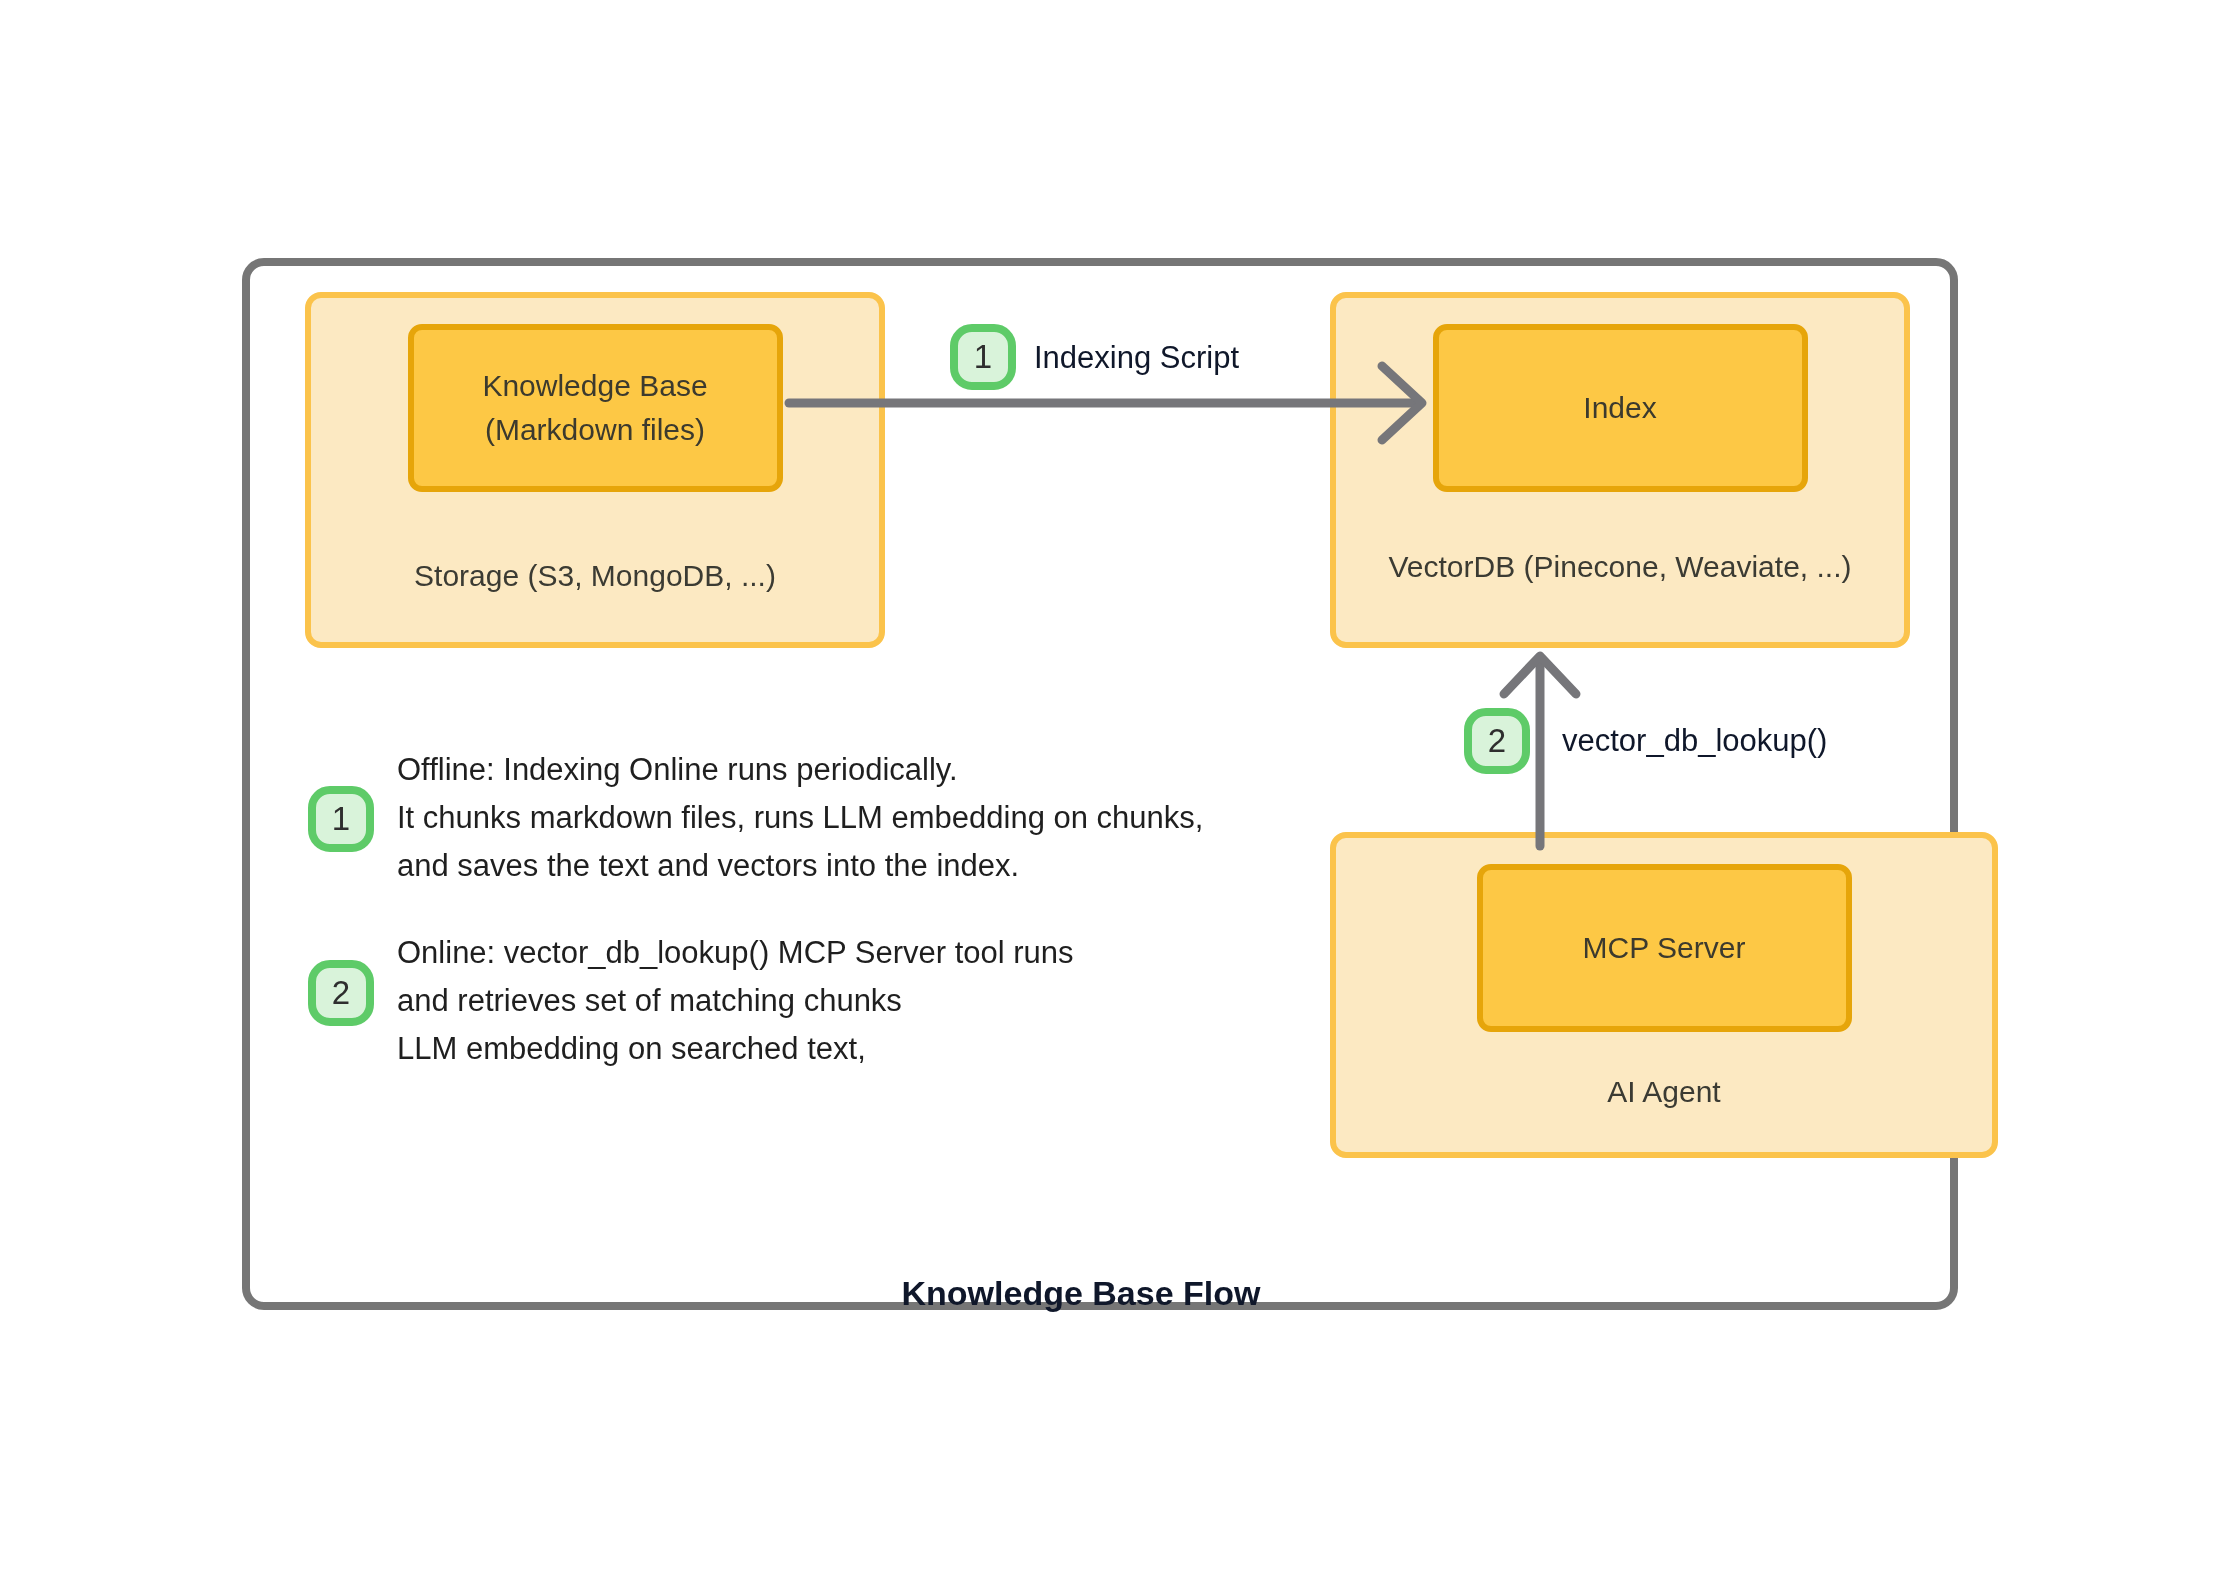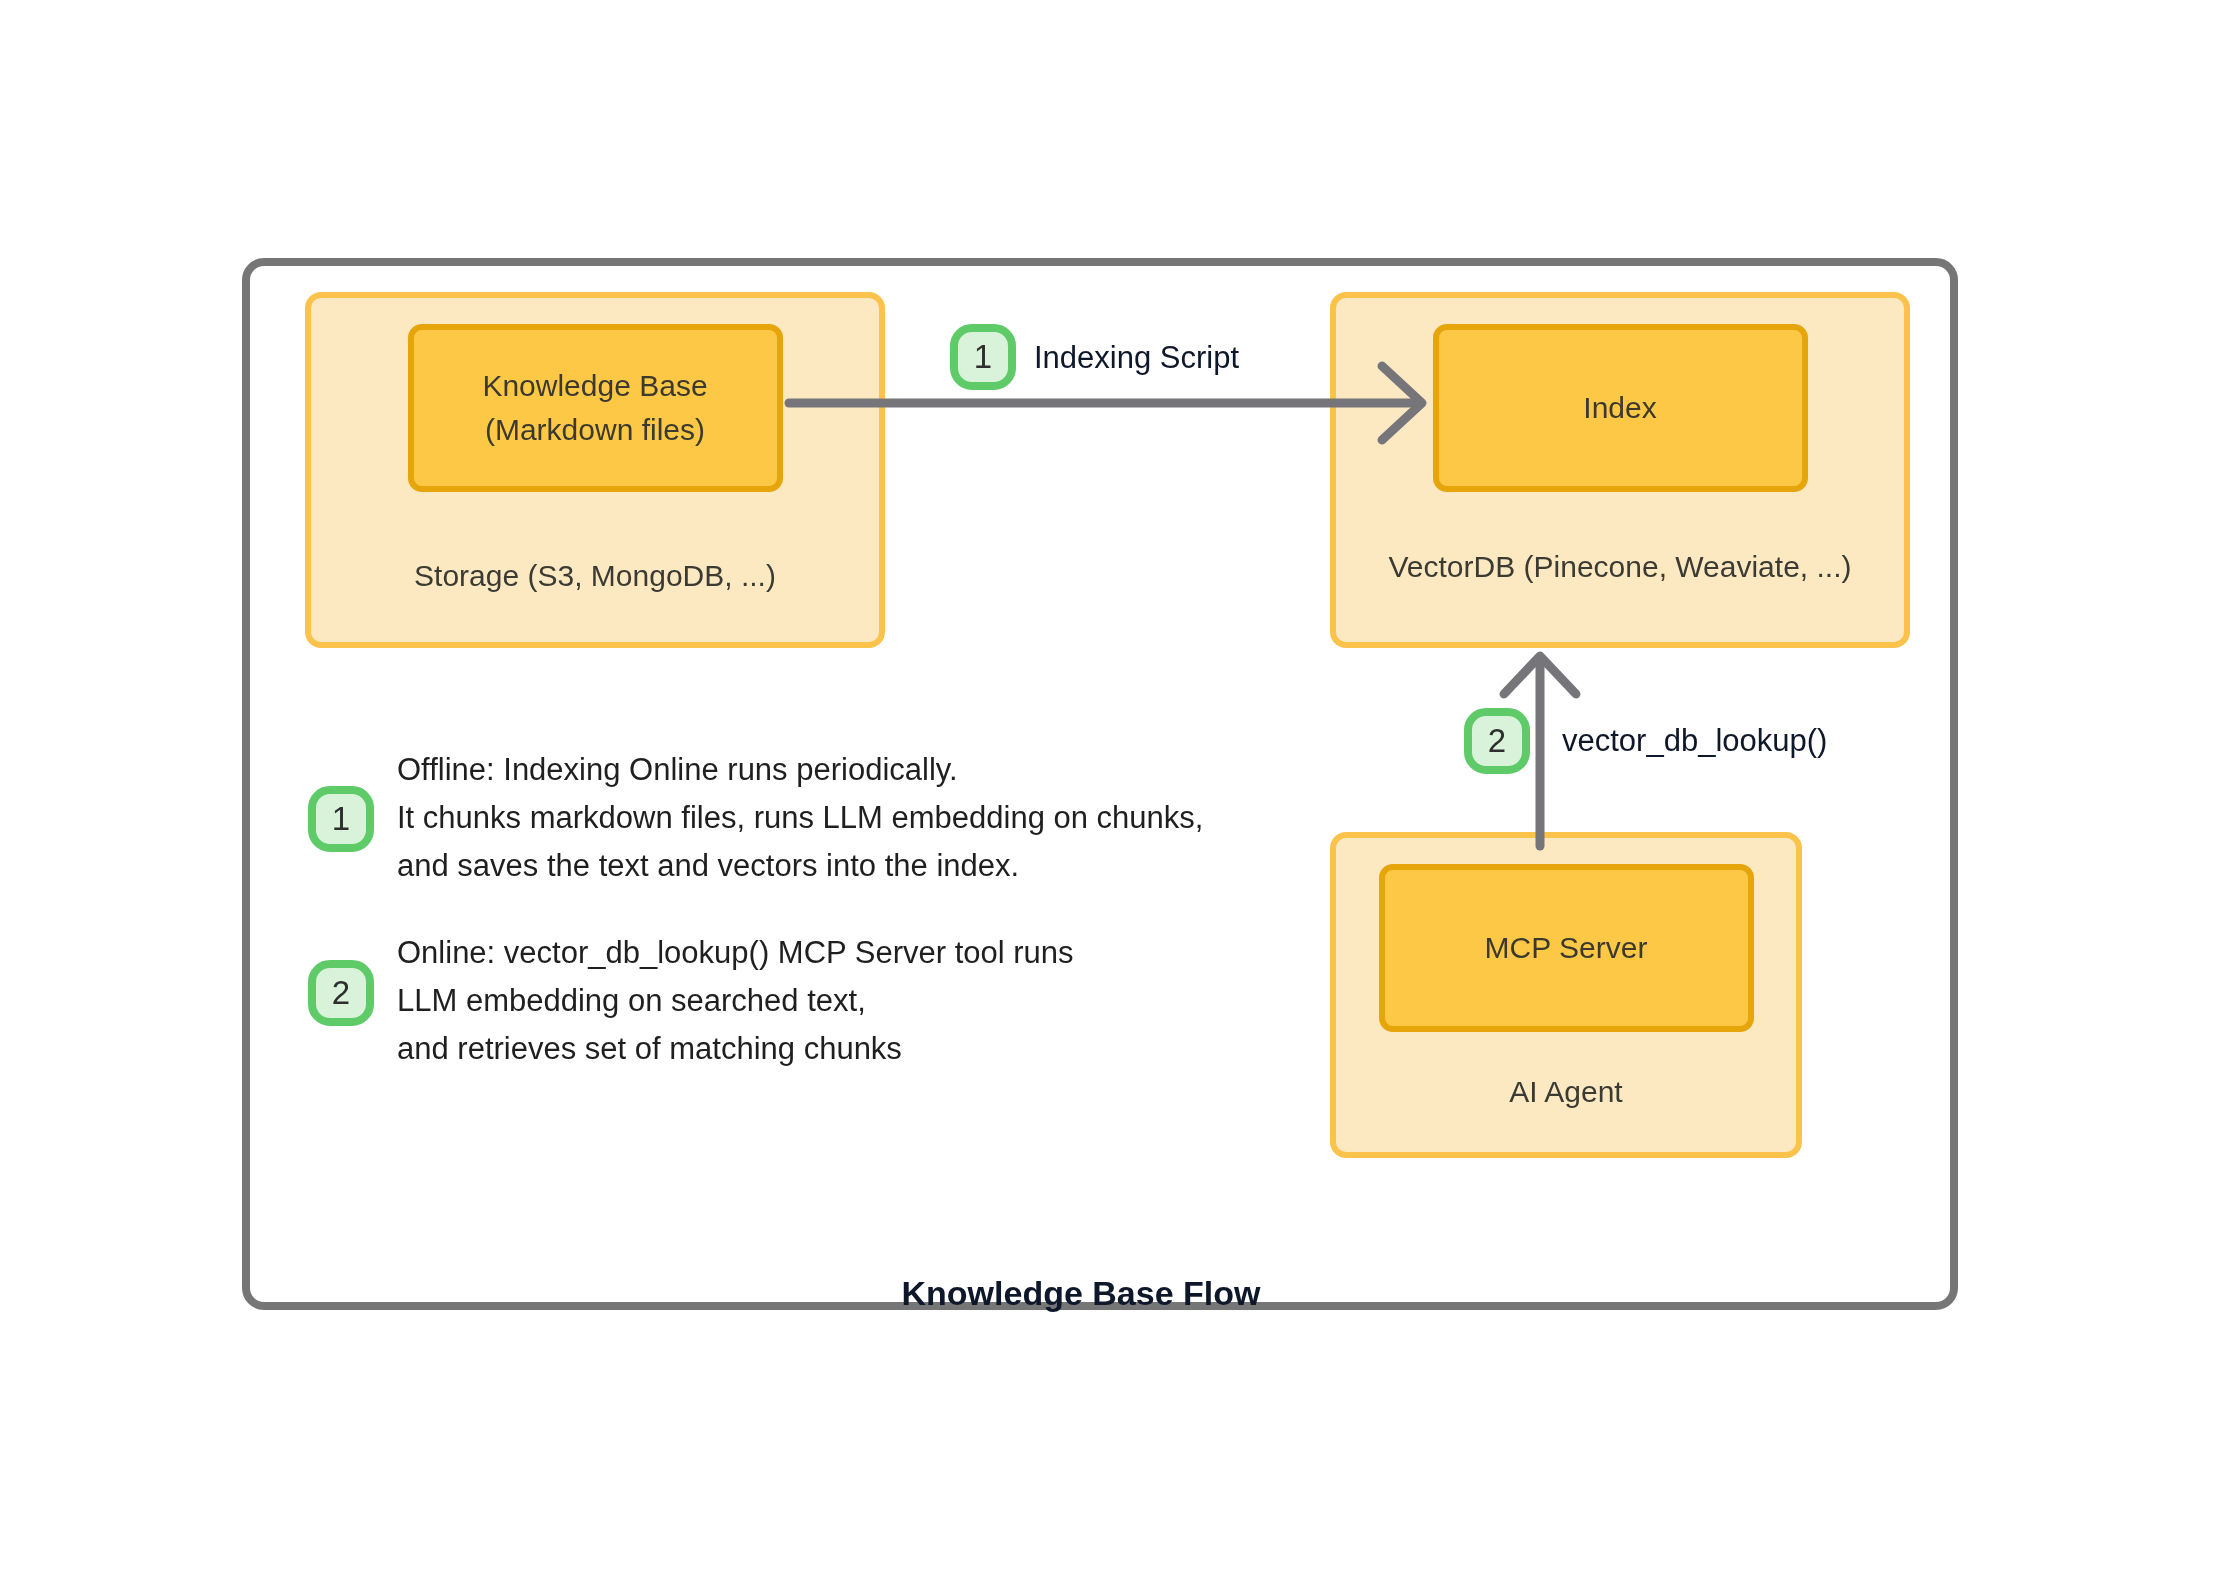--- a/index.html
+++ b/index.html
@@ -24,21 +24,21 @@
     background: #FCE9C2;
     border: 6px solid #FBC34B;
     border-radius: 16px;
     box-sizing: border-box;
     display: flex;
     flex-direction: column;
     align-items: center;
   }
   .container.storage  { left: 305px;  top: 292px; width: 580px; height: 356px; gap: 18px; }
   .container.vectordb { left: 1330px; top: 292px; width: 580px; height: 356px; }
-  .container.aiagent  { left: 1330px; top: 832px; width: 472px; height: 326px; }
+  .container.aiagent  { left: 1330px; top: 832px; width: 668px; height: 326px; }
   .node {
     margin-top: 26px;
     width: 375px; height: 168px;
     background: #FDC845;
     border: 6px solid #E6A50A;
     border-radius: 14px;
     box-sizing: border-box;
     display: flex;
     align-items: center;
     justify-content: center;
@@ -170,19 +170,19 @@
     <div><b>Offline:</b><span> Indexing Online runs periodically.</span></div>
     <div>It chunks markdown files, runs LLM embedding on chunks,</div>
     <div>and saves the text and vectors into the index.</div>
   </div>
 
   <div class="badge b-ann2">
     <span>2</span>
   </div>
   <div class="annotation a2">
     <div><b>Online:</b><span> vector_db_lookup() MCP Server tool runs</span></div>
+    <div>and retrieves set of matching chunks</div>
     <div>LLM embedding on searched text,</div>
-    <div>and retrieves set of matching chunks</div>
   </div>
 
   <div class="diagram-title">Knowledge Base Flow</div>
 
 </div>
 
 </body></html>

